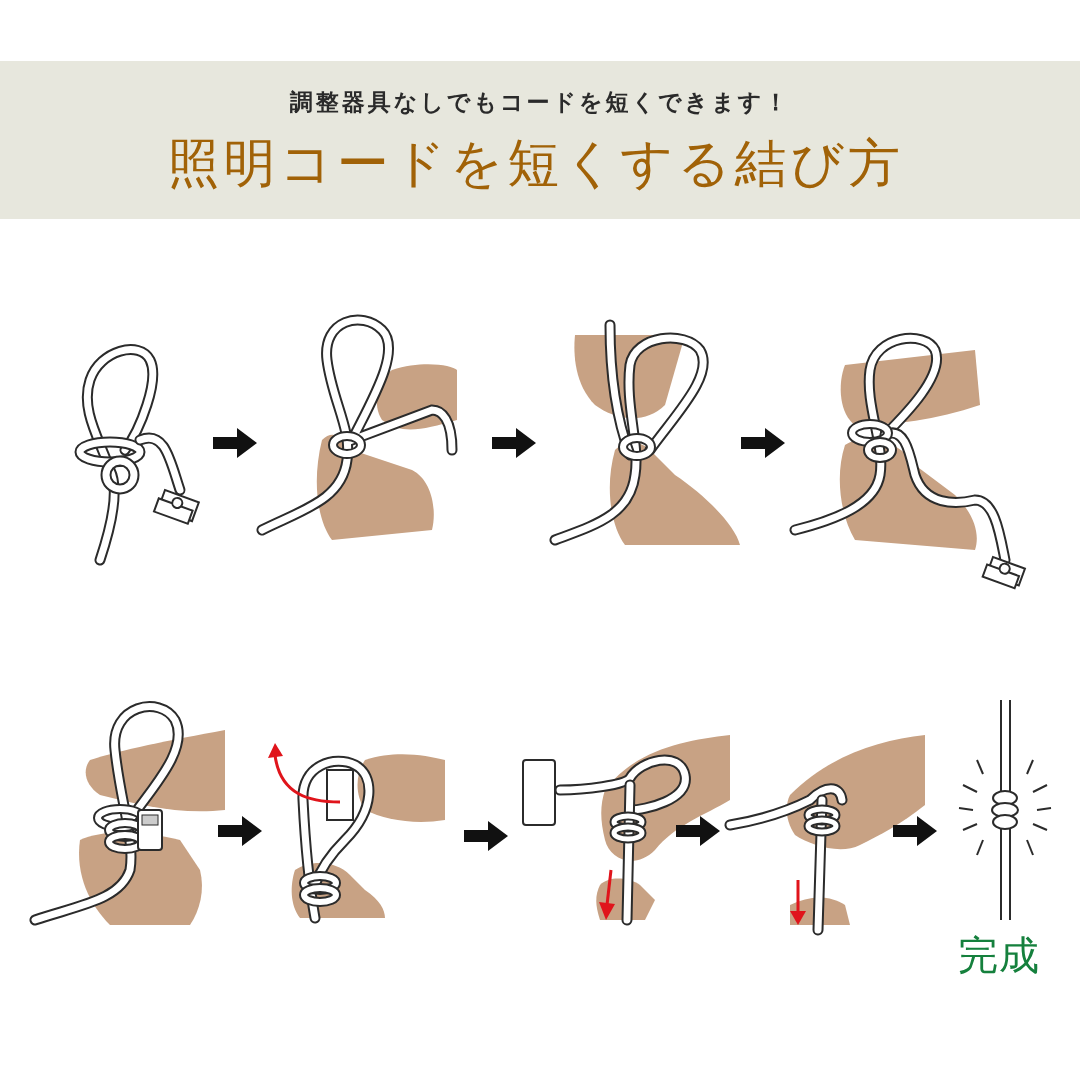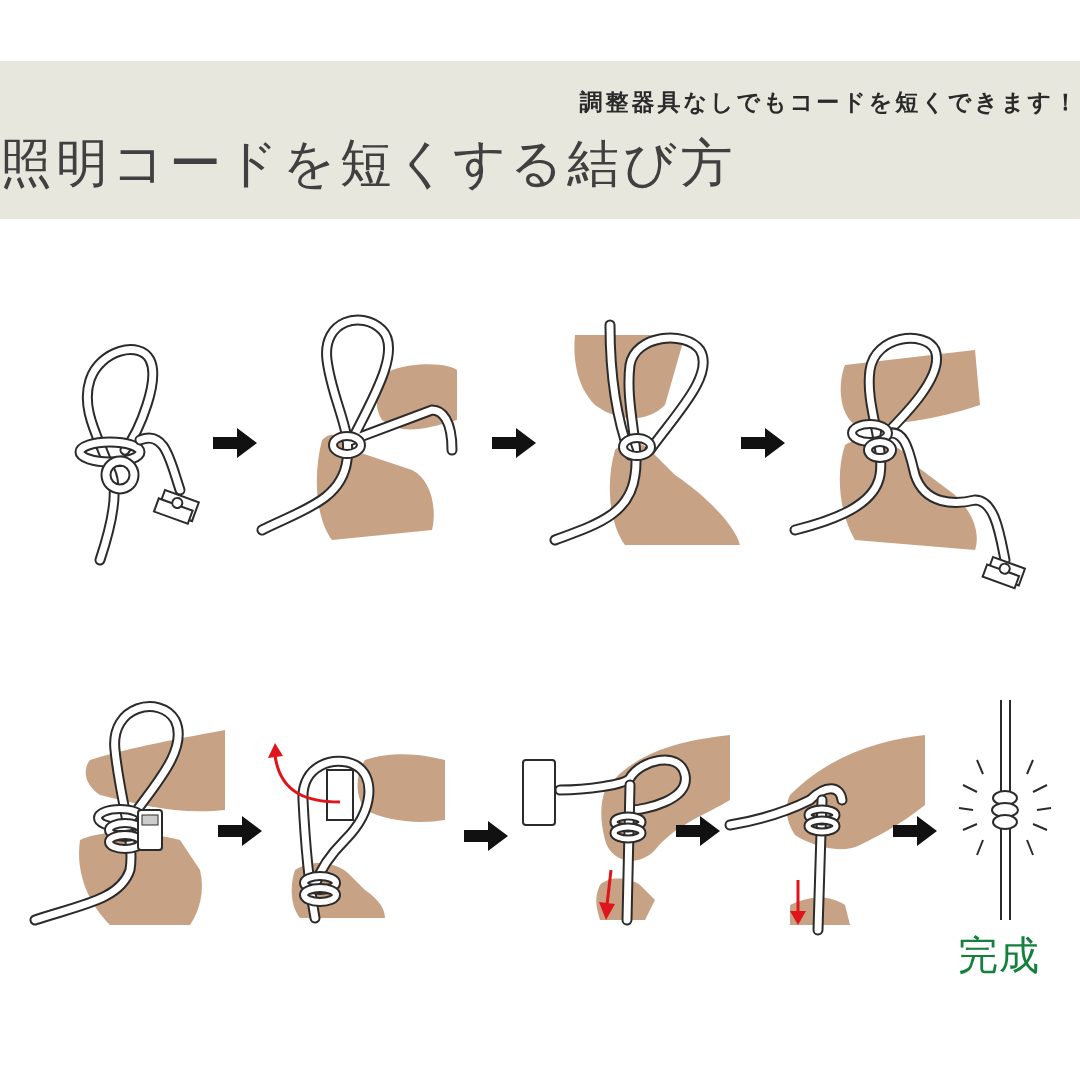--- a/index.html
+++ b/index.html
@@ -5,27 +5,27 @@
   html, body { margin: 0; padding: 0; }
   body {
     width: 1080px; height: 1080px; background: #ffffff; position: relative; overflow: hidden;
     font-family: "DejaVu Sans", "Liberation Sans", sans-serif;
   }
   .header {
     position: absolute; left: 0; top: 61px; width: 1080px; height: 158px;
     background: #e7e7dd;
   }
   .subtitle {
-    position: absolute; left: 0; width: 1080px; top: 26px; text-align: right;
+    position: absolute; left: 0; width: 1080px; top: 26px; text-align: center;
     font-size: 23px; color: #2a2a2a; letter-spacing: 3px; font-weight: bold;
   }
   .title {
-    position: absolute; left: 0; width: 904px; top: 68px; text-align: left;
+    position: absolute; left: 0; width: 904px; top: 68px; text-align: right;
     font-family: "DejaVu Serif", "Liberation Serif", serif;
-    font-size: 52px; color: #404040; letter-spacing: 4px;
+    font-size: 52px; color: #a16207; letter-spacing: 4px;
   }
   .step { position: absolute; }
   .step svg { display: block; overflow: visible; }
   .arrow { position: absolute; width: 44px; height: 30px; }
   .done-label {
     position: absolute; left: 958px; top: 928px; font-size: 40px; color: #15803d;
     letter-spacing: 1px;
   }
 </style>
 </head>

